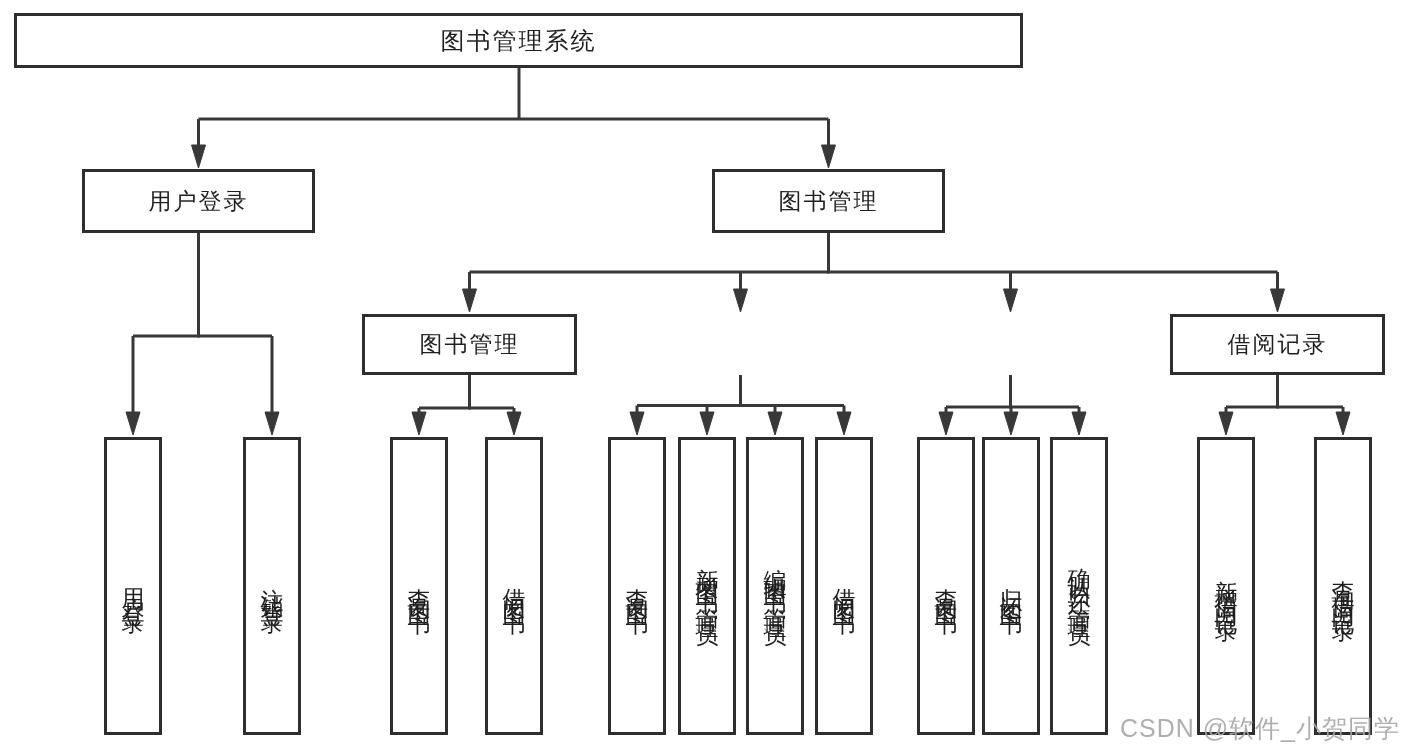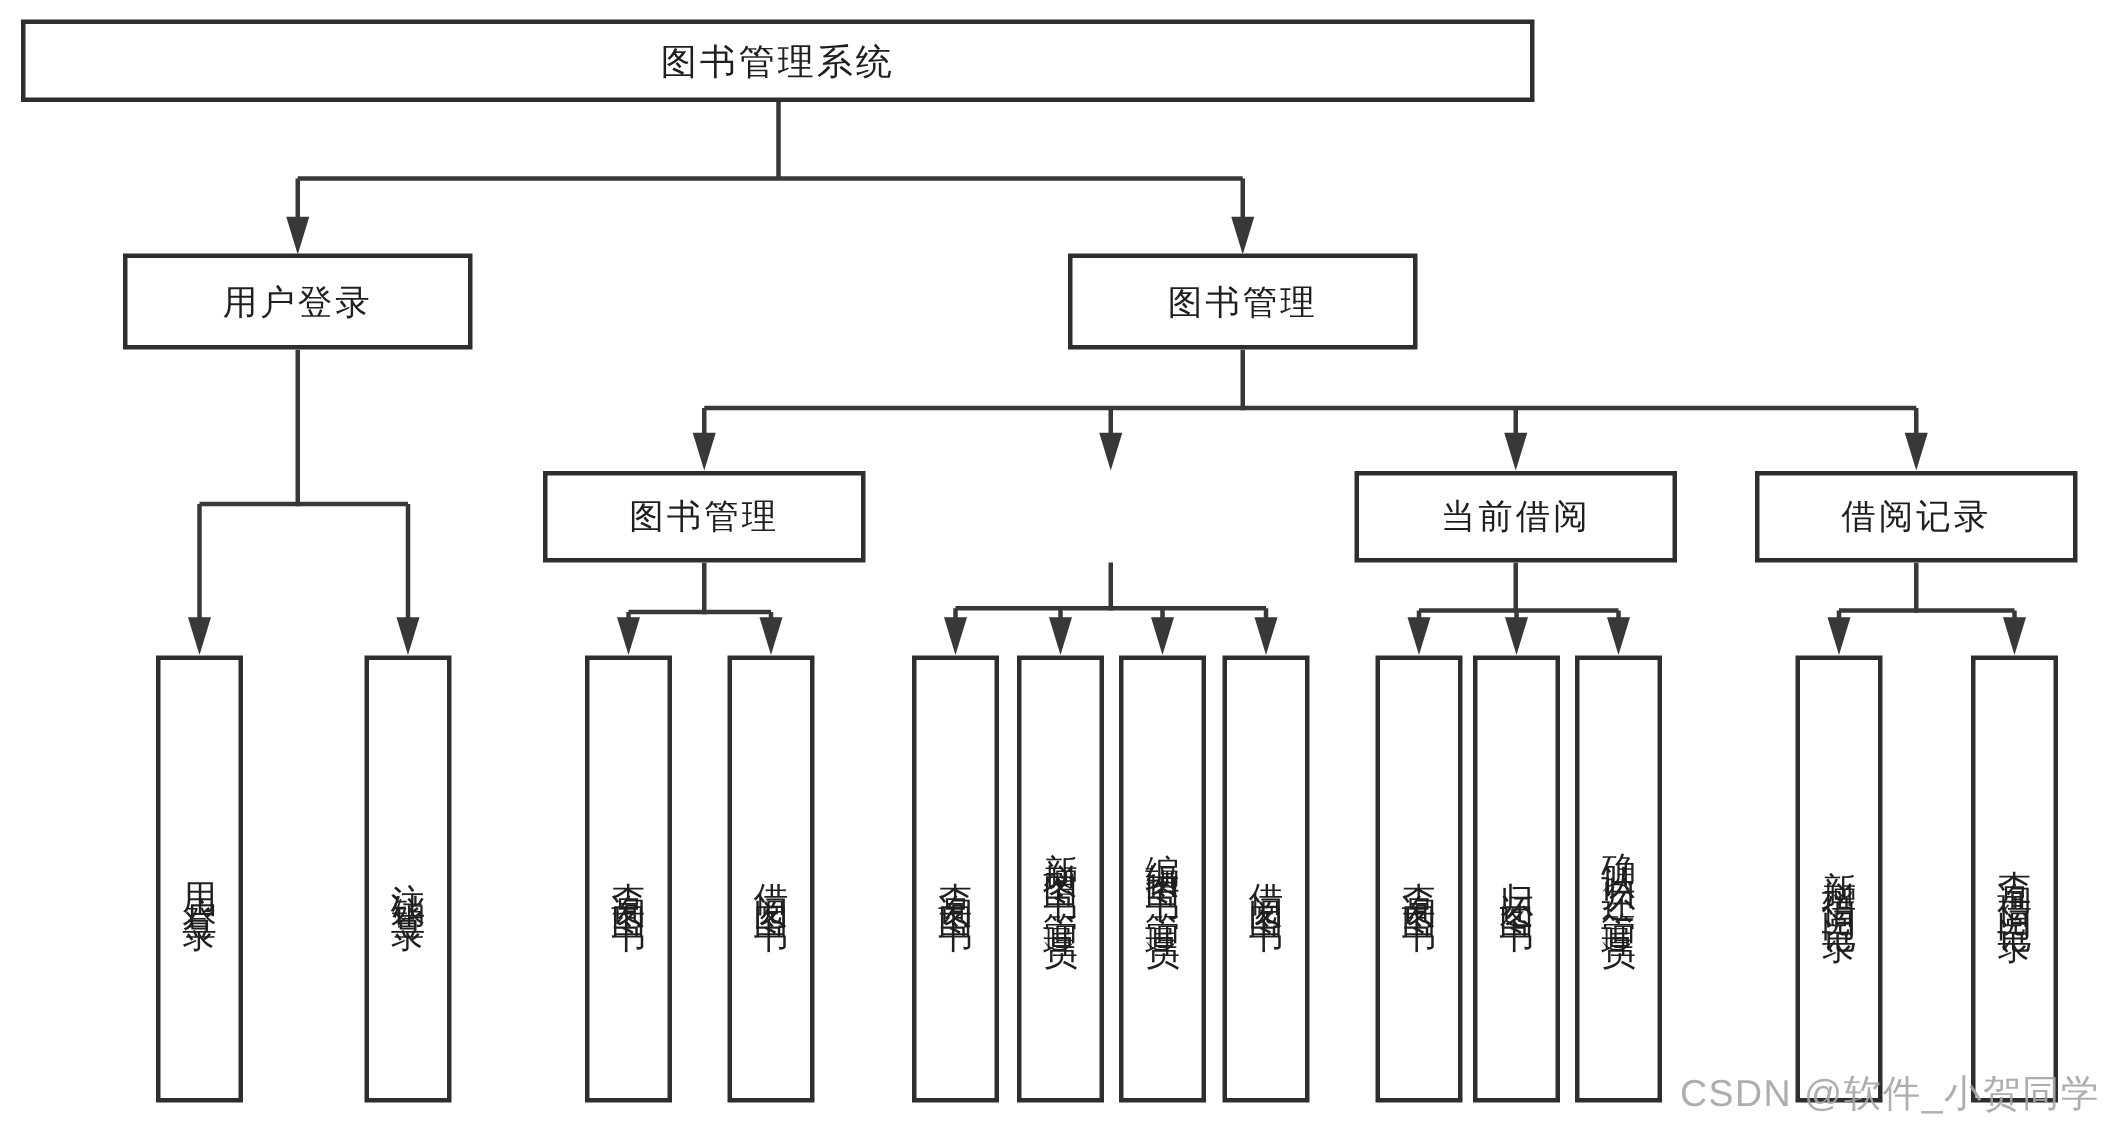--- a/index.html
+++ b/index.html
@@ -131,23 +131,20 @@
   <div class="box lvl2" style="left:82px">
     <span class="hlabel">用户登录</span>
   </div>
   <div class="box lvl2" style="left:712px">
     <span class="hlabel">图书管理</span>
   </div>
 
   <div class="box lvl3" style="left:362px">
     <span class="hlabel">图书管理</span>
   </div>
-  <div class="box lvl3" style="left:903px">
-    <span class="hlabel">当前借阅</span>
-  </div>
   <div class="box lvl3" style="left:1170px">
     <span class="hlabel">借阅记录</span>
   </div>
 
   <div class="box leaf" style="left:104px">
     <span class="vtext">用户登录</span>
   </div>
   <div class="box leaf" style="left:243px">
     <span class="vtext">注销登录</span>
   </div>

